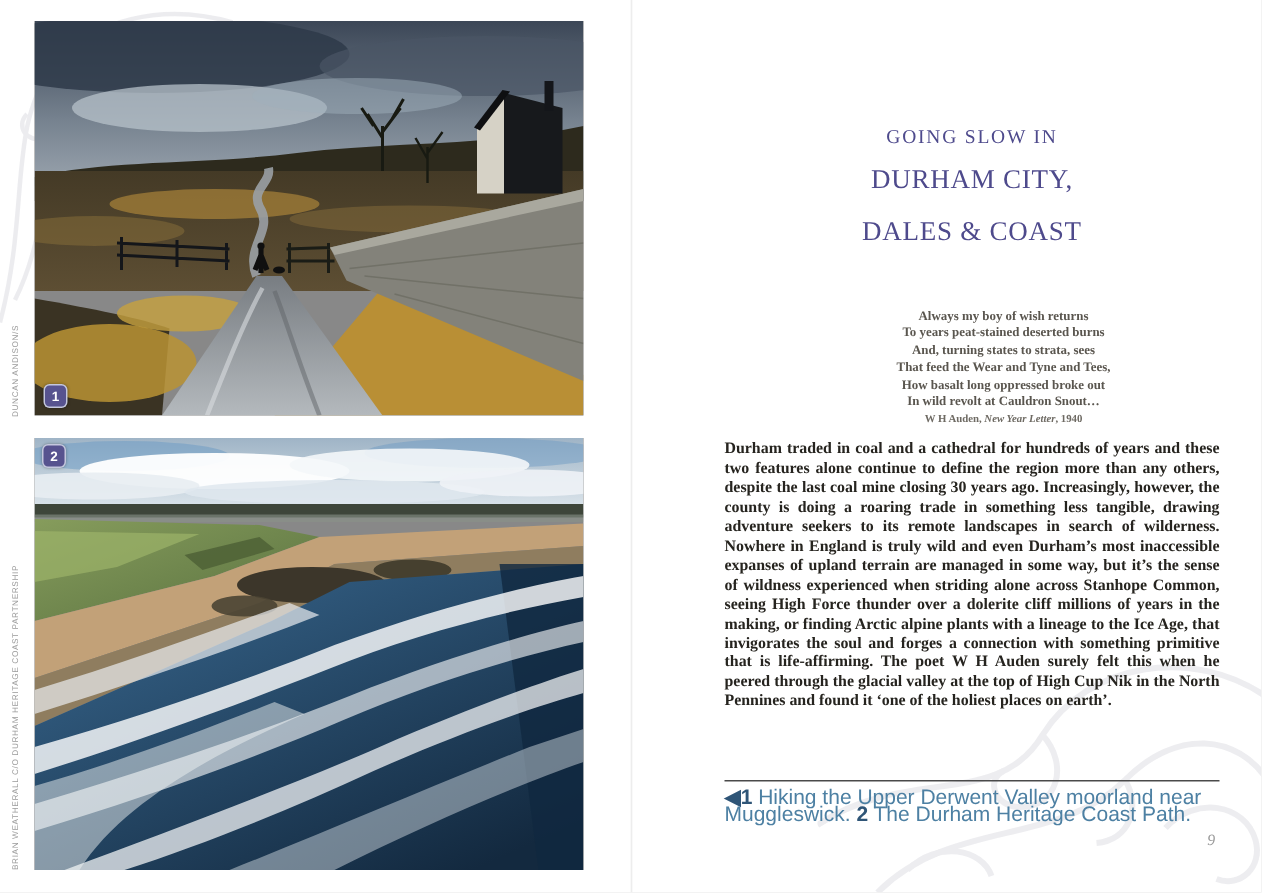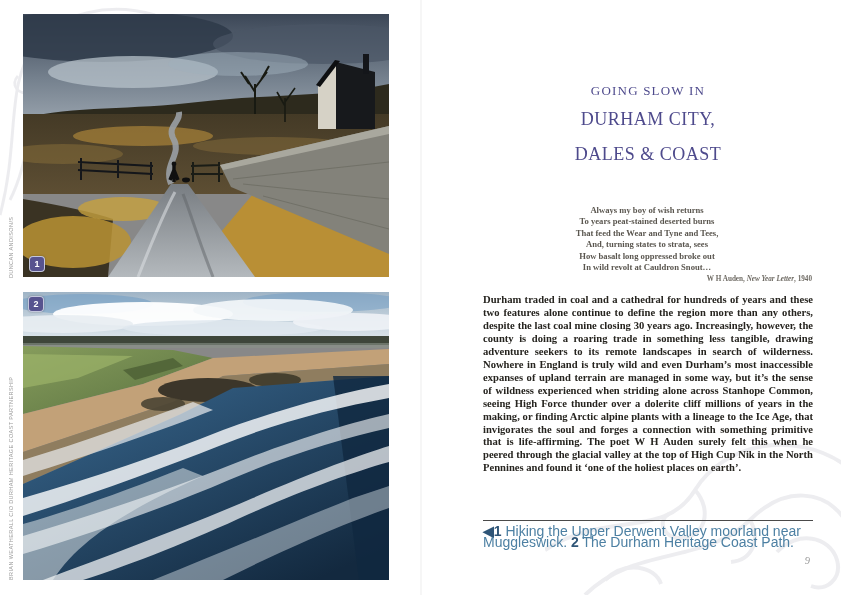--- a/index.html
+++ b/index.html
@@ -25,23 +25,23 @@
   .credit{
     position:absolute;
     font-family:"Liberation Sans",sans-serif;font-size:5.5px;letter-spacing:.4px;
     color:#9b9b9b;white-space:nowrap;
     writing-mode:vertical-rl;transform:rotate(180deg);
   }
   
   .title-block{position:absolute;left:483px;top:83px;width:330px;text-align:center;color:#4e4a8c;}
   .kicker{font-size:13px;font-weight:normal;letter-spacing:1.2px;margin:0 0 4px 0;}
   .title-line{font-size:18px;font-weight:normal;letter-spacing:.5px;line-height:30px;margin:5px;}
-  .poem{position:absolute;left:482px;top:205px;width:330px;text-align:center;
+  .poem{position:absolute;left:504px;top:205px;width:330px;text-align:center;
     color:#5a564f;font-size:8.6px;font-weight:bold;line-height:11.4px;}
-  .poem-attr{font-size:7.2px;font-weight:bold;color:#6e6a63;margin-top:1px;text-align:right;}
+  .poem-attr{font-size:7.2px;font-weight:bold;color:#6e6a63;margin-top:1px;}
   .poem-attr .work{font-style:italic;}
   .bodytext{position:absolute;left:483px;top:294px;width:330px;
     font-size:10.6px;line-height:12.95px;color:#26241f;text-align:justify;}
   .bodytext p{margin:0;font-weight:bold;}
   .bodytext p + p{text-indent:11px;}
   .rule{position:absolute;left:483px;top:520px;width:330px;height:0;border-top:1.1px solid #4a4a4a;}
   .caption{position:absolute;left:483px;top:526px;width:330px;
     font-family:"Liberation Sans",sans-serif;font-size:14px;line-height:10.8px;color:#4d80a3;}
   .caption .ref{font-weight:bold;color:#2f5577;}
   .pagenum{position:absolute;left:770px;top:555px;width:40px;text-align:right;
@@ -195,22 +195,22 @@
 
   <div class="title-block">
     <div class="kicker">GOING SLOW IN</div>
     <div class="title-line">DURHAM CITY,</div>
     <div class="title-line">DALES &amp; COAST</div>
   </div>
 
   <div class="poem">
     <div>Always my boy of wish returns</div>
     <div>To years peat-stained deserted burns</div>
+    <div>And, turning states to strata, sees</div>
     <div>That feed the Wear and Tyne and Tees,</div>
-    <div>And, turning states to strata, sees</div>
     <div>How basalt long oppressed broke out</div>
     <div>In wild revolt at Cauldron Snout…</div>
     <div class="poem-attr"><span>W H Auden, </span><span class="work">New Year Letter</span><span>, 1940</span></div>
   </div>
 
   <div class="bodytext">
     <p>Durham traded in coal and a cathedral for hundreds of years and these two features alone continue to define the region more than any others, despite the last coal mine closing 30 years ago. Increasingly, however, the county is doing a roaring trade in something less tangible, drawing adventure seekers to its remote landscapes in search of wilderness. Nowhere in England is truly wild and even Durham’s most inaccessible expanses of upland terrain are managed in some way, but it’s the sense of wildness experienced when striding alone across Stanhope Common, seeing High Force thunder over a dolerite cliff millions of years in the making, or finding Arctic alpine plants with a lineage to the Ice Age, that invigorates the soul and forges a connection with something primitive that is life-affirming. The poet W H Auden surely felt this when he peered through the glacial valley at the top of High Cup Nik in the North Pennines and found it ‘one of the holiest places on earth’.</p>
   </div>
 
   <div class="rule"></div>

